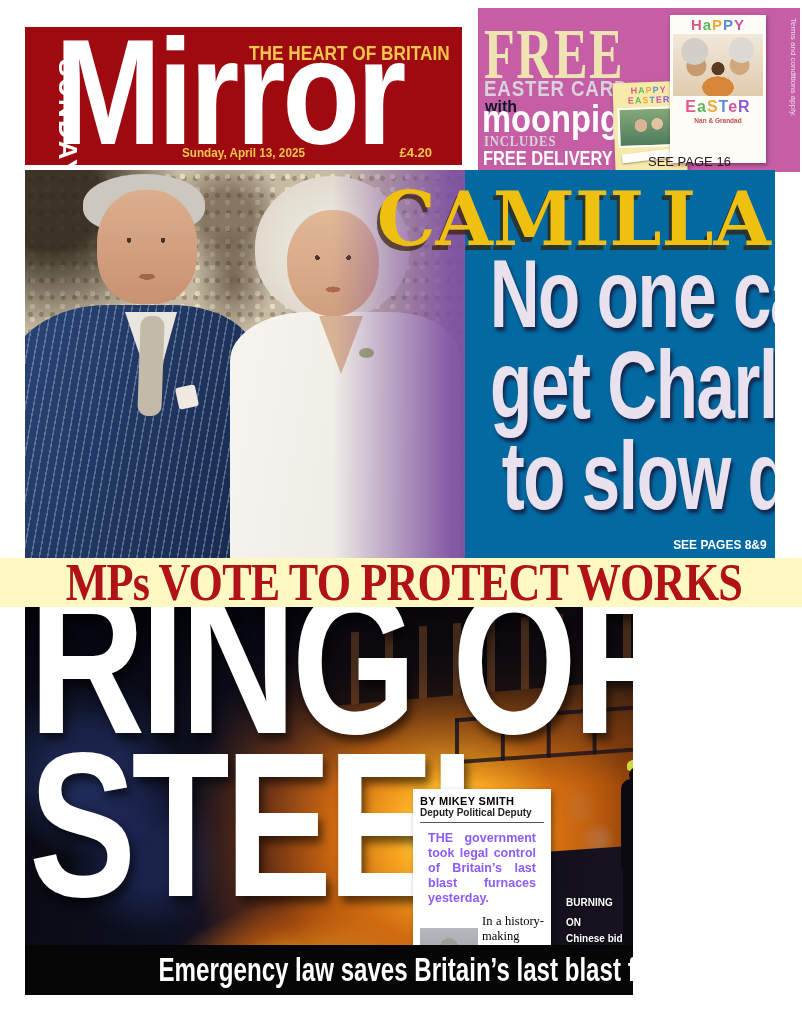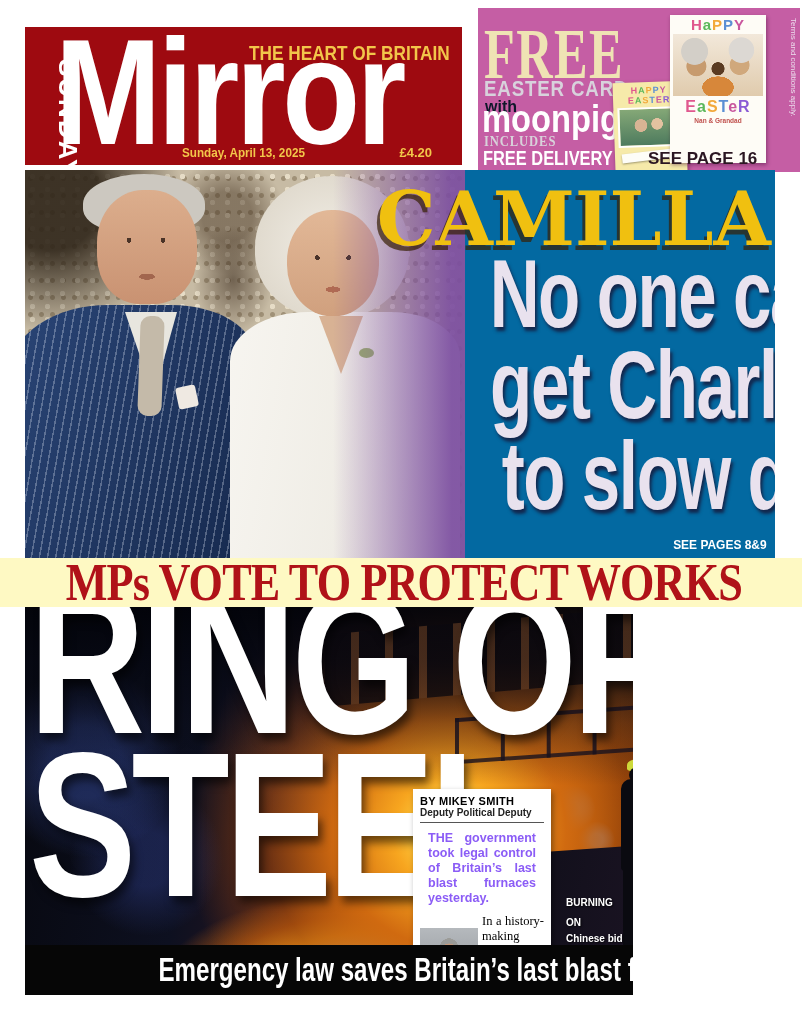--- a/index.html
+++ b/index.html
@@ -25,21 +25,21 @@
   .p-card{left:6px;top:68px;font-weight:bold;font-size:22px;color:#d8d2dc;letter-spacing:1px;
           transform:scaleX(.85);transform-origin:left top;white-space:nowrap;}
   .p-with{left:7px;top:90px;font-weight:bold;font-size:16px;color:#0f172a;}
   .p-moonpig{left:4px;top:92px;font-weight:bold;font-size:38px;line-height:1;color:#fff;
              transform:scaleX(.86);transform-origin:left top;white-space:nowrap;}
   .p-includes{left:6px;top:126px;font-family:"Liberation Serif",serif;font-weight:bold;
               font-size:14px;color:#d8d2da;letter-spacing:1px;transform:scaleX(.9);
               transform-origin:left top;white-space:nowrap;}
   .p-delivery{left:5px;top:139px;font-weight:bold;font-size:20px;color:#fff;
               transform:scaleX(.82);transform-origin:left top;white-space:nowrap;}
-  .see-page{left:170px;bottom:3px;font-weight:bold;font-size:17px;color:#2b1622;white-space:nowrap;}
+  .see-page{left:170px;bottom:3px;font-weight:normal;font-size:13px;color:#2b1622;white-space:nowrap;}
   .terms{left:320px;top:10px;transform:rotate(90deg);transform-origin:0 0;
          font-size:8px;color:#ecdcec;white-space:nowrap;}
   .small-card{left:136px;top:74px;width:72px;height:90px;background:#f6eaaa;
               transform:rotate(-2deg);box-shadow:1px 2px 4px rgba(60,10,50,.5);
               padding:3px 4px;box-sizing:border-box;}
   .sc-word{text-align:center;font-weight:bold;font-size:9px;line-height:10px;letter-spacing:1px;}
   .sc-photo{width:100%;height:40px;margin-top:2px;border:2px solid #fff;box-sizing:border-box;
             background:radial-gradient(circle at 35% 45%,#d8b494 0 14%,transparent 15%),
                        radial-gradient(circle at 62% 42%,#e3c2a0 0 13%,transparent 14%),
                        linear-gradient(#85a877,#4e7b5e);}

